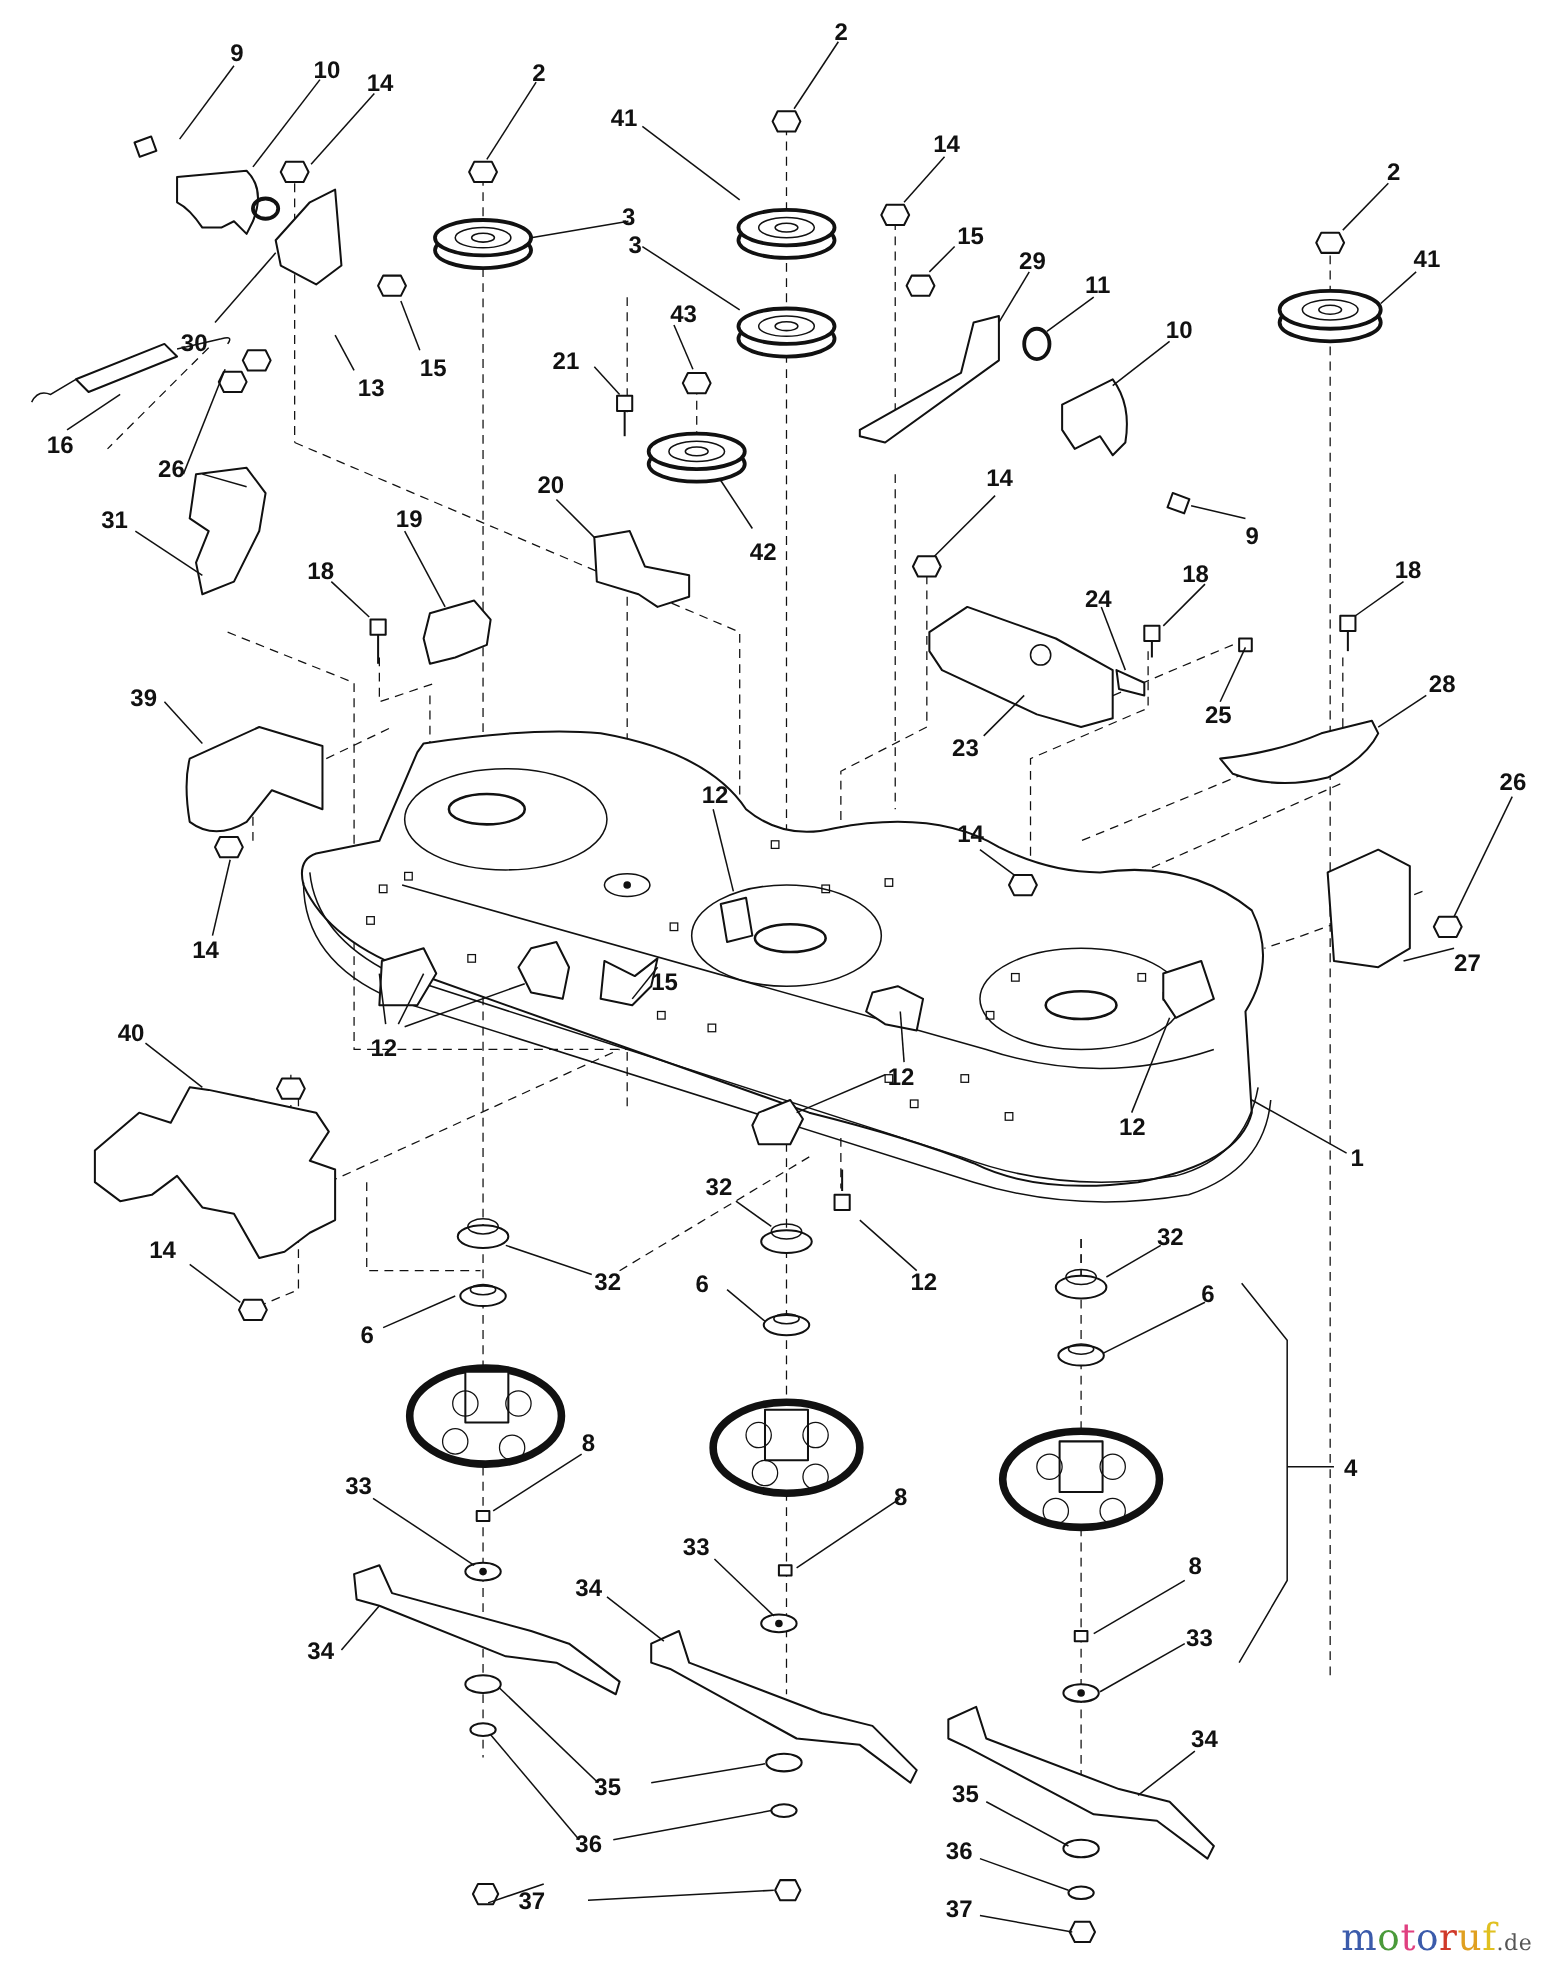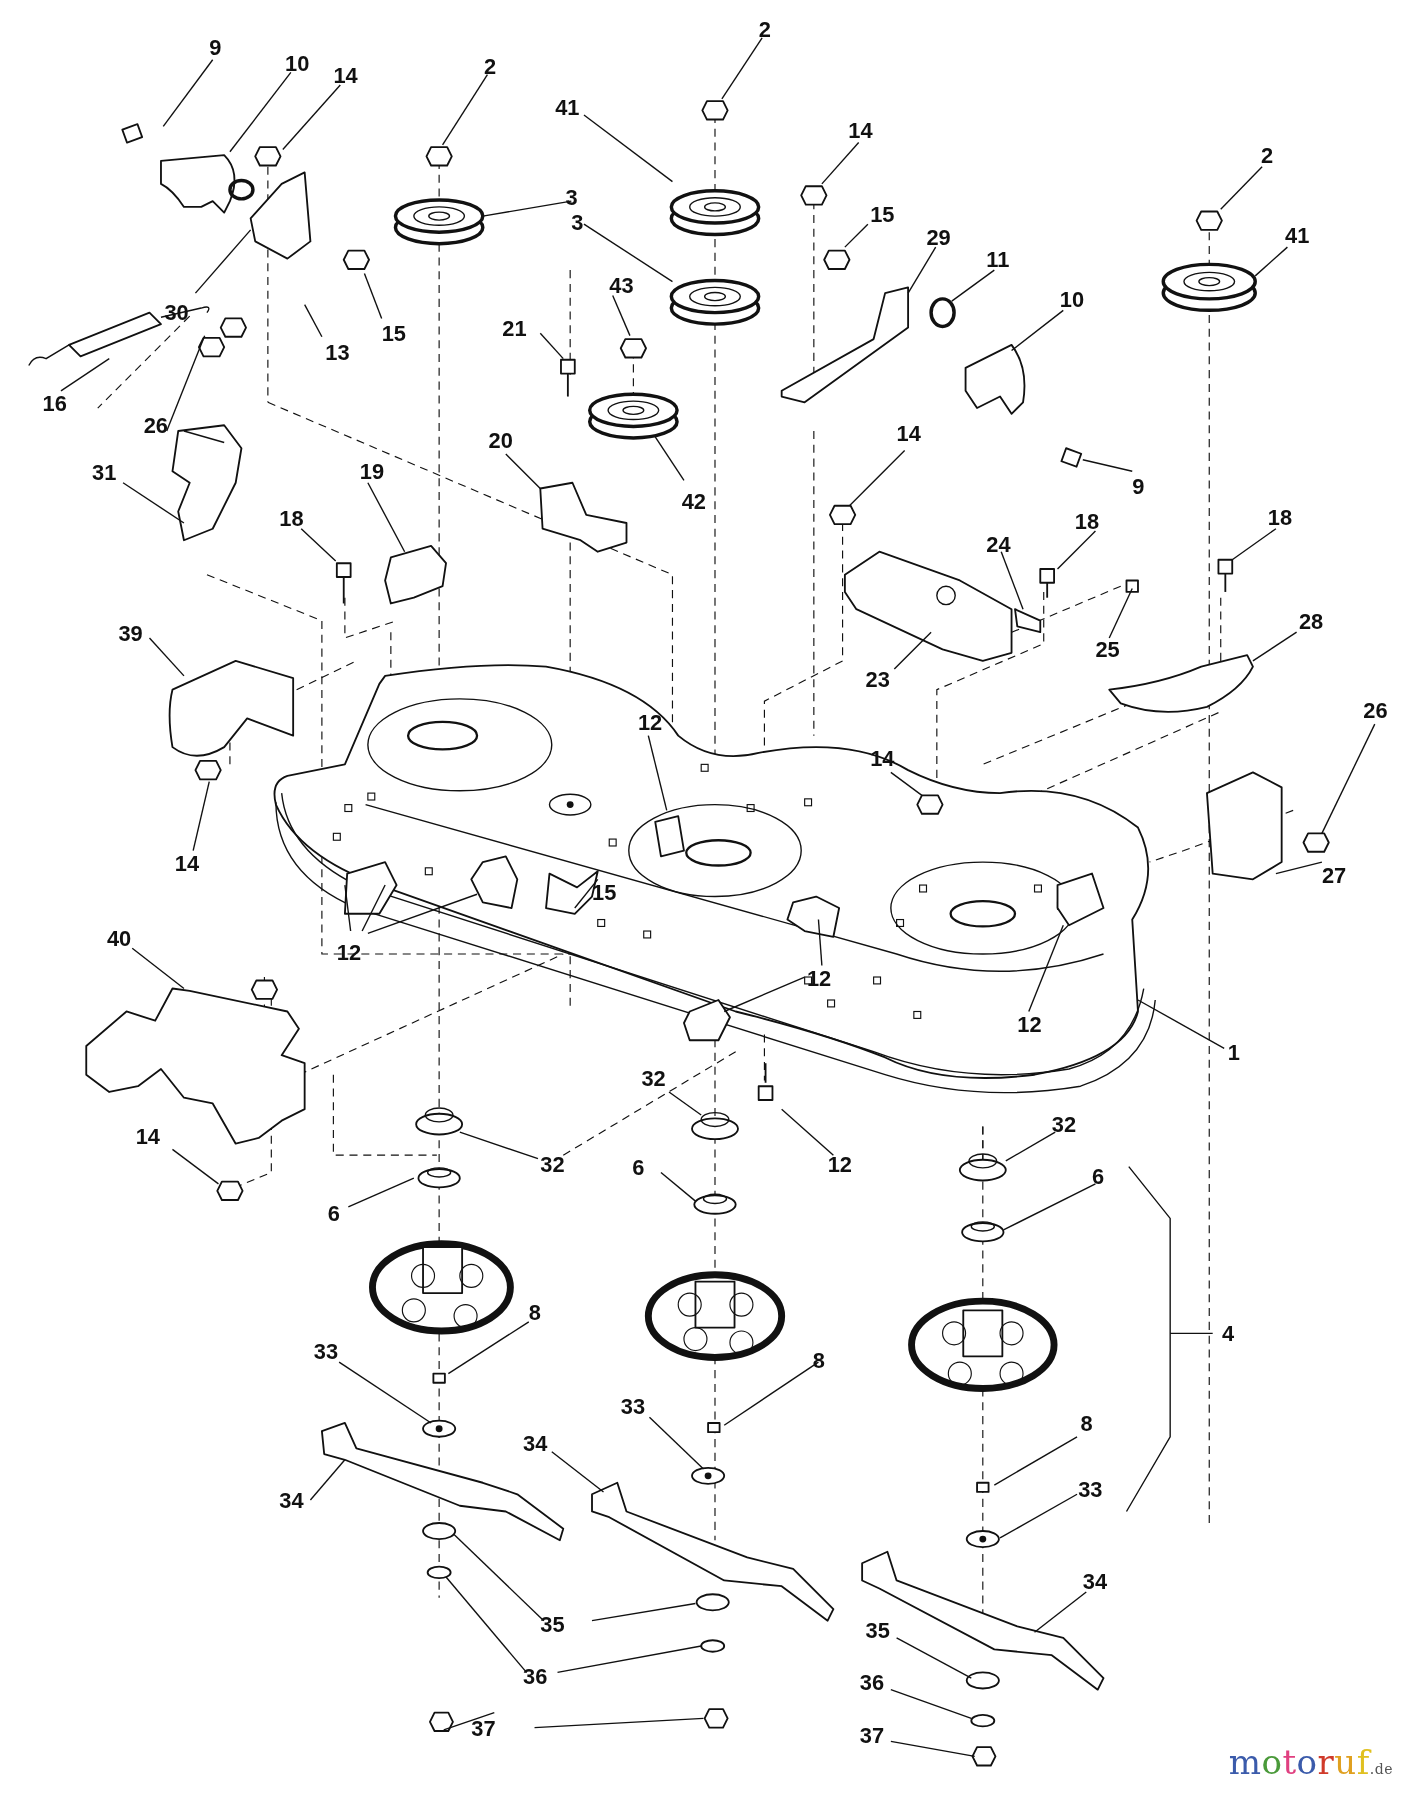--- a/index.html
+++ b/index.html
@@ -6,21 +6,21 @@
   body { width:1407px; height:1800px; position:relative; overflow:hidden; }
   #diagram { position:absolute; left:0; top:0; width:1407px; height:1800px; }
   .lbl { font-family:"Liberation Sans", sans-serif; font-weight:bold; font-size:19px; fill:#111; }
   .ld { stroke:#111; stroke-width:1.2; fill:none; }
   .dash { stroke:#111; stroke-width:1; fill:none; stroke-dasharray:7 5; }
   .part { stroke:#111; stroke-width:1.6; fill:#fff; stroke-linejoin:round; }
   .partf { stroke:#111; stroke-width:1.2; fill:none; }
   .thick { stroke:#111; stroke-width:3; fill:#fff; }
   .wm { position:absolute; right:14px; bottom:18px; font-family:"DejaVu Serif", serif; font-size:34px; letter-spacing:0.5px; }
   .wm span { display:inline-block; }
-  .wm .de { font-size:14px; color:#555;margin-top:31px; }
+  .wm .de { font-size:20px; color:#555;margin-top:31px; }
 </style>
 </head>
 <body>
 
 <svg id="diagram" viewBox="0 0 1224 1566" xmlns="http://www.w3.org/2000/svg">
 
   <g>
     <line class="dash" x1="382" y1="140" x2="382" y2="1390"></line>
     <line class="dash" x1="622" y1="100" x2="622" y2="1340"></line>
     <line class="dash" x1="1052" y1="190" x2="1052" y2="1330"></line>

